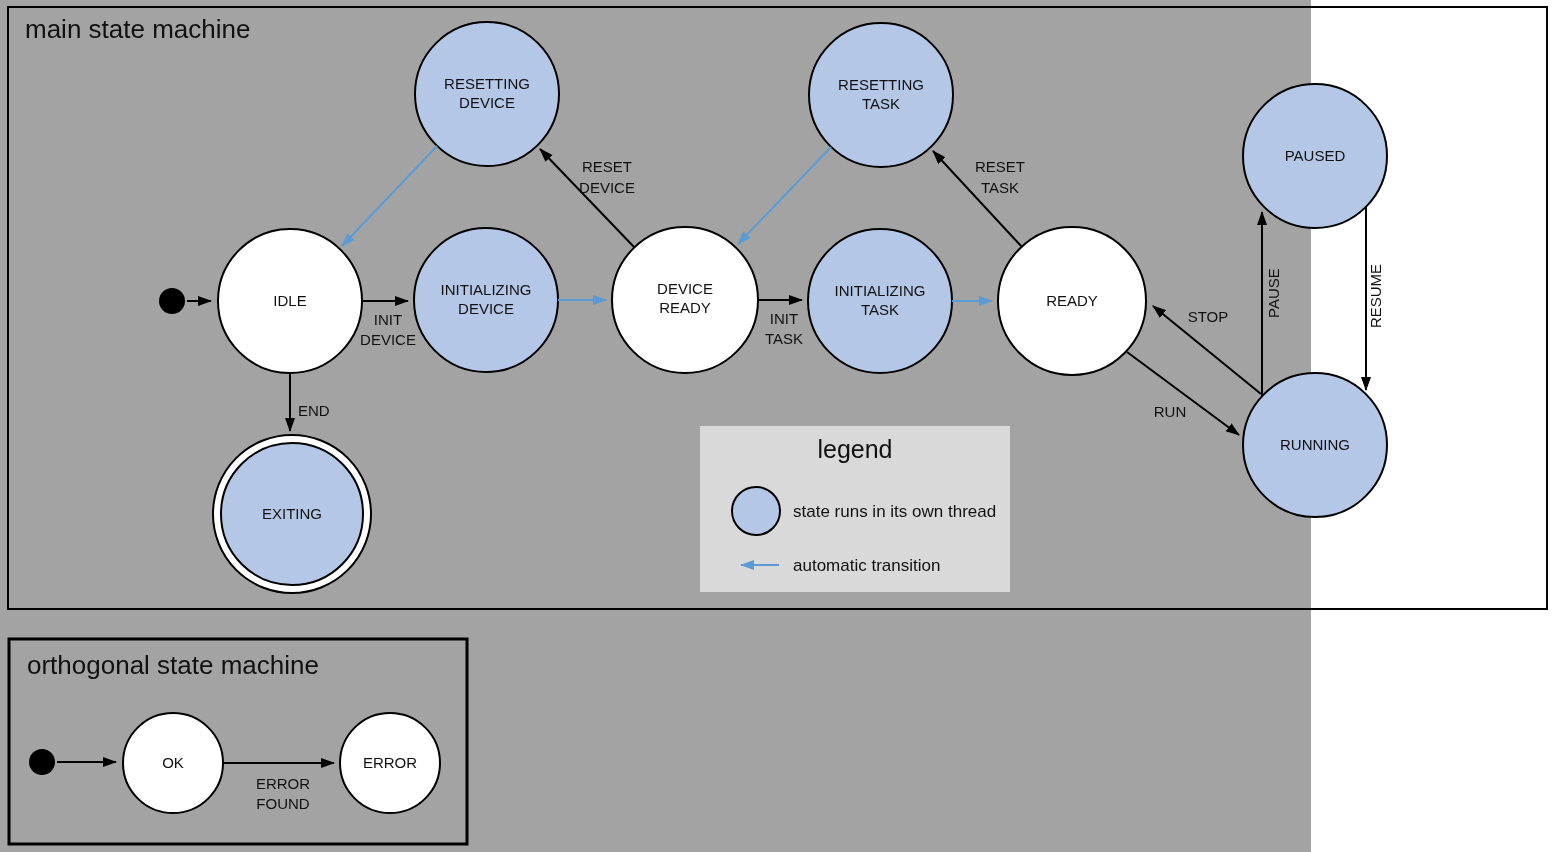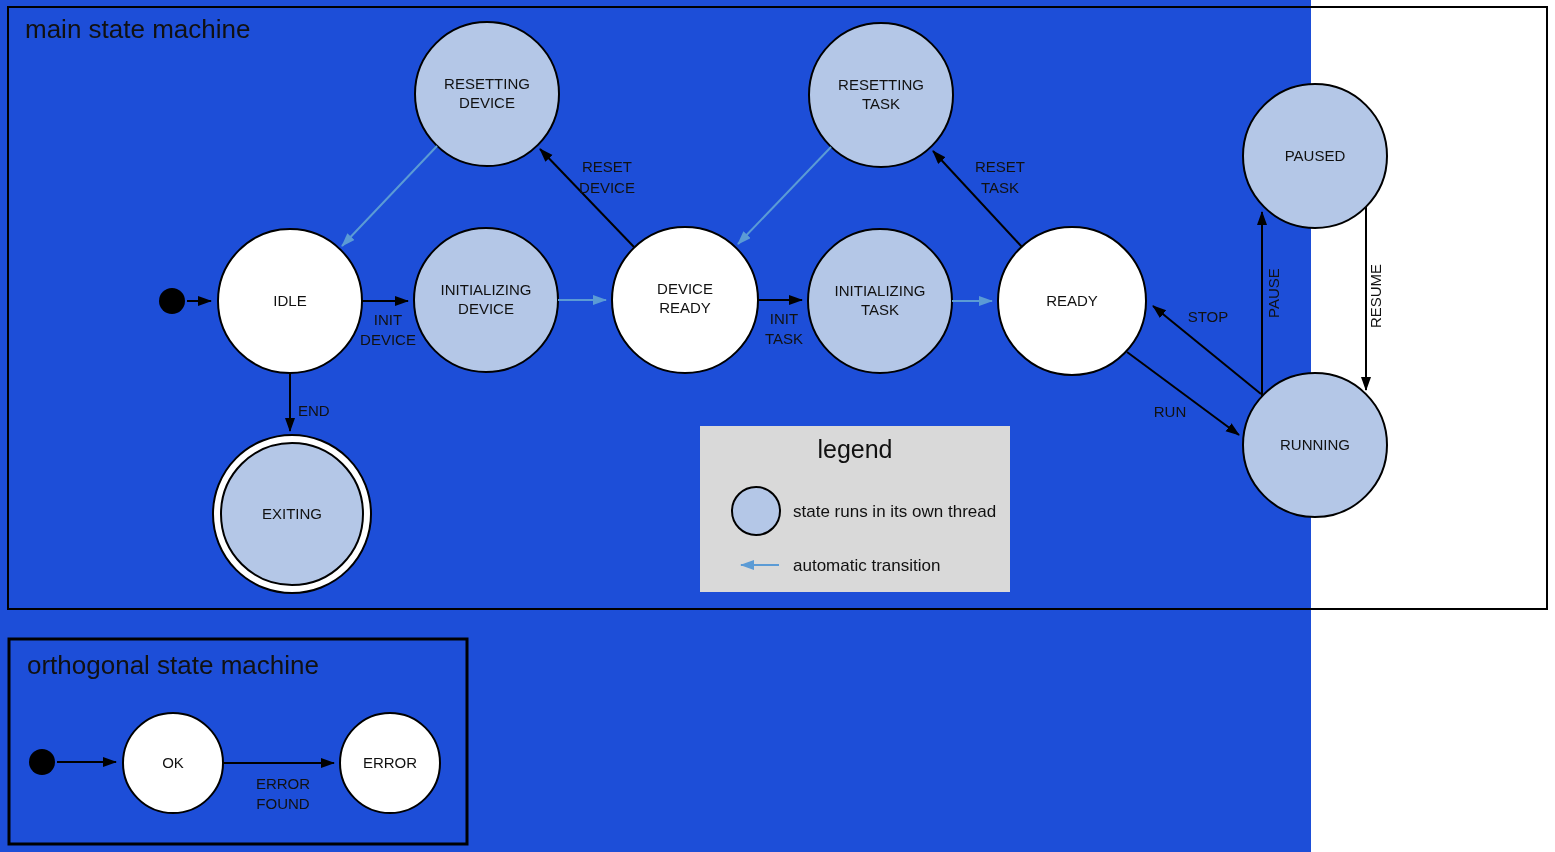--- a/index.html
+++ b/index.html
@@ -1,16 +1,16 @@
 <!DOCTYPE html>
 <html><head>
 <meta charset="utf-8">
 <style>
   html,body{margin:0;padding:0;background:#ffffff;}
-  .canvas{position:relative;width:1311px;height:852px;background:#1d4ed8;}
+  .canvas{position:relative;width:1311px;height:852px;background:#a3a3a3;}
   svg{display:block;}
   text{font-family:"Liberation Sans", sans-serif;fill:#111111;}
   .box-title{font-size:26px;}
   .state-label{font-size:15px;text-anchor:middle;}
   .trans-label{font-size:15px;text-anchor:middle;}
   .trans-label-start{font-size:15px;text-anchor:start;}
   .legend-title{font-size:25px;text-anchor:middle;}
   .legend-item{font-size:17px;text-anchor:start;}
   .frame{fill:none;stroke:#000000;stroke-width:2;}
   .frame-thick{fill:none;stroke:#000000;stroke-width:3;}

